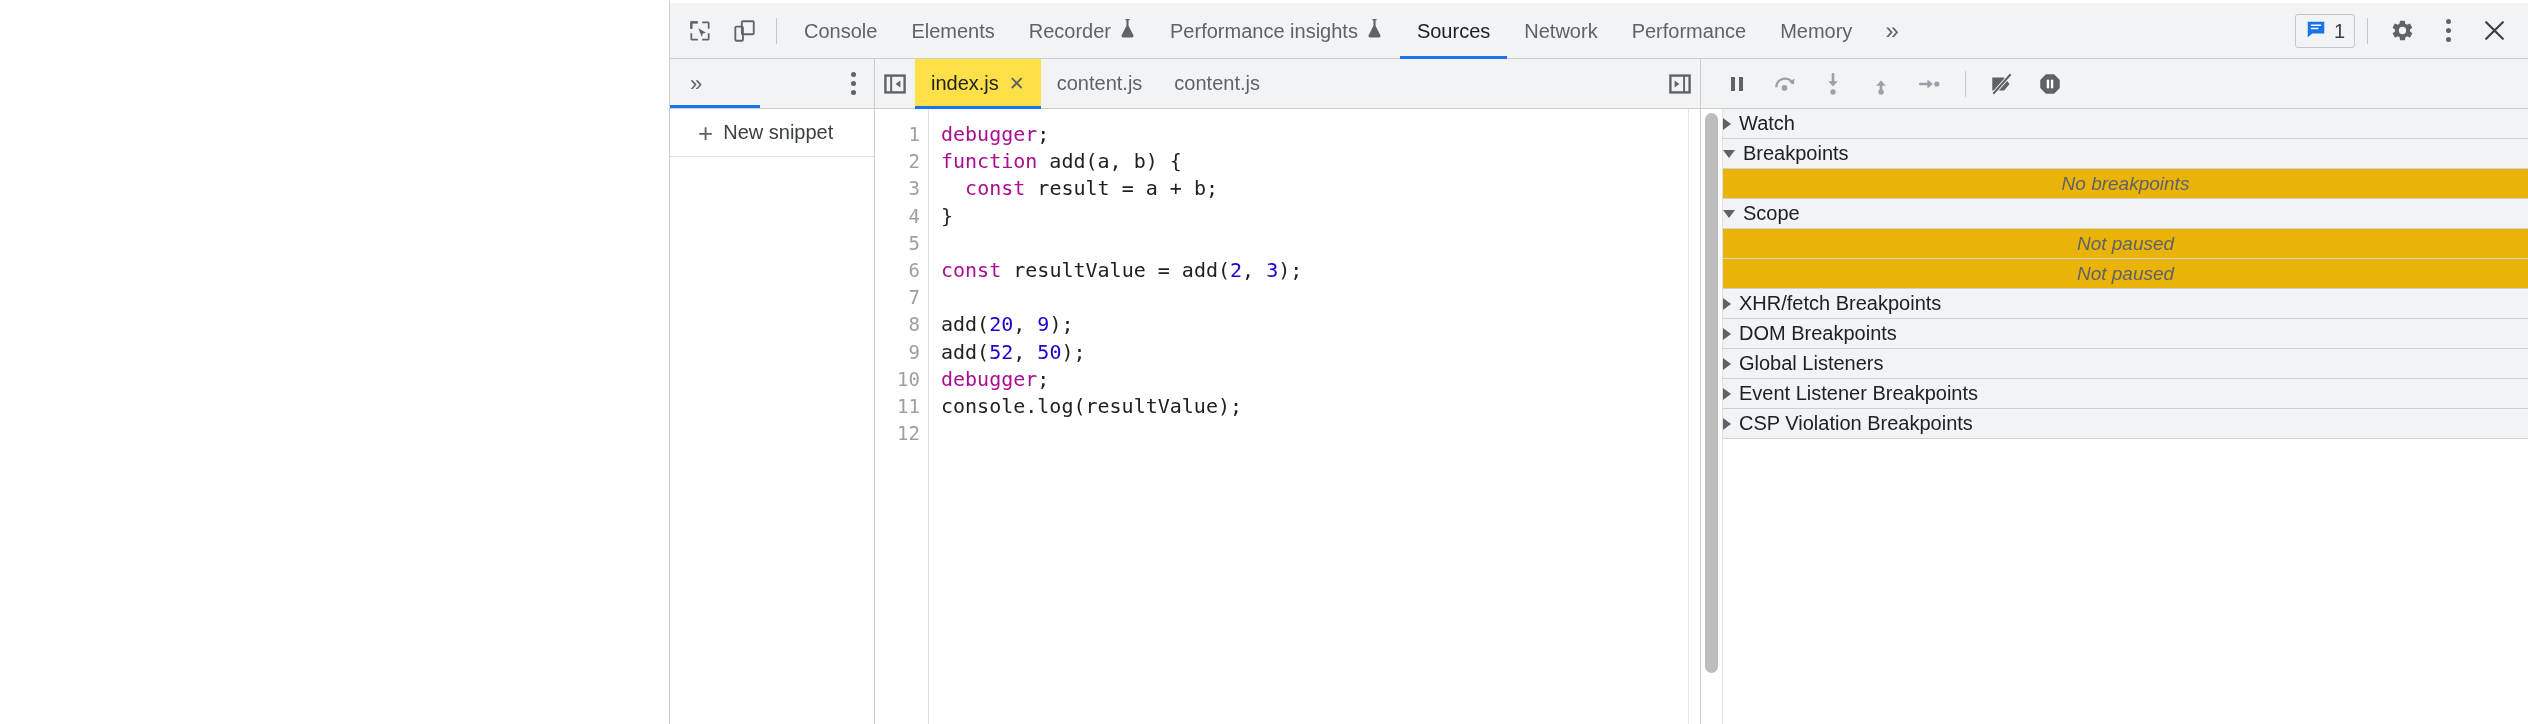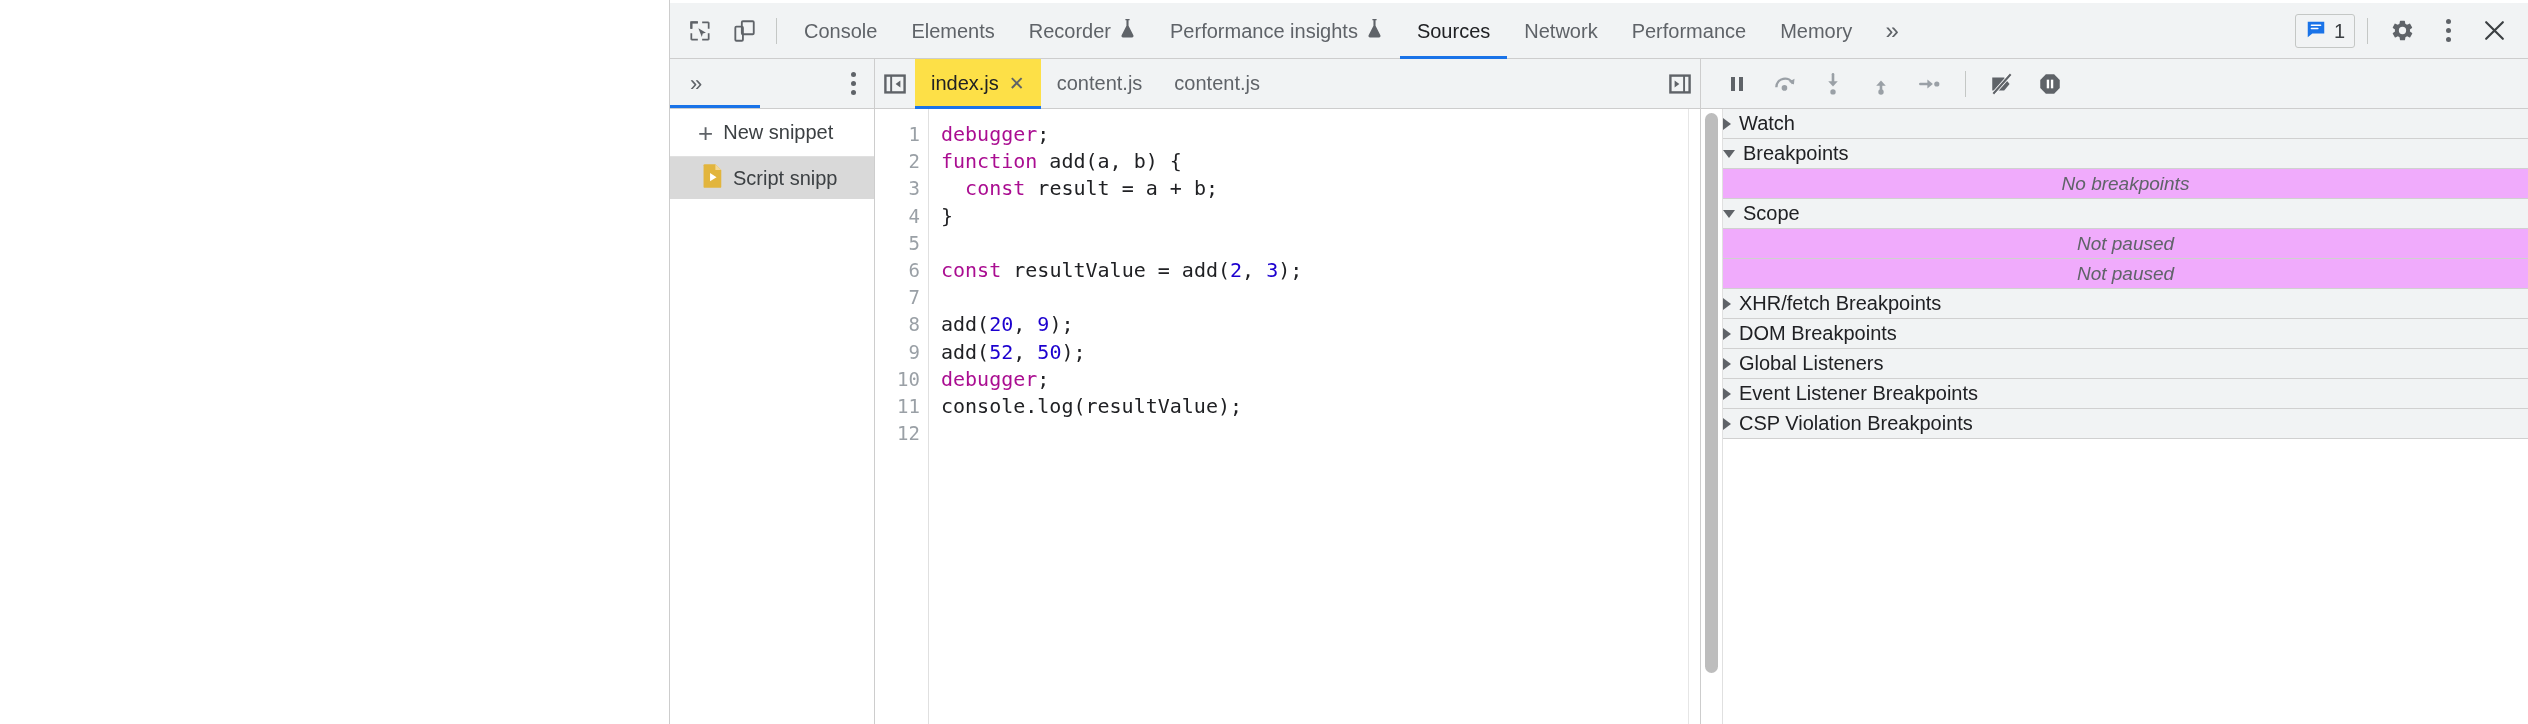--- a/index.html
+++ b/index.html
@@ -158,21 +158,21 @@
 
   .acc-header {
     height:30px; flex:0 0 30px; background:#f1f3f4; border-bottom:1px solid #d0d0d0;
     display:flex; align-items:center; gap:8px; 
     font-size:20px; color:#202124; cursor:pointer;
   }
   .tri { width:0; height:0; display:inline-block; }
   .tri.right { border-left:8px solid #5f6368; border-top:6px solid transparent; border-bottom:6px solid transparent; }
   .tri.down  { border-top:8px solid #5f6368; border-left:6px solid transparent; border-right:6px solid transparent; }
   .acc-body {
-    flex:0 0 30px; height:30px; background:#f0abfc; border-bottom:1px solid #d0d0d0;
+    flex:0 0 30px; height:30px; background:#eab308; border-bottom:1px solid #d0d0d0;
     display:flex; align-items:center; justify-content:center;
     font-size:19px; color:#5f6368; font-style:italic;
   }
   .acc-tail { flex:1; background:#ffffff; }
 </style>
 </head>
 <body>
 
 <div id="root">
 
@@ -283,30 +283,20 @@
                 <i></i>
               </span>
           </span>
         </div>
 
         <div class="new-snippet">
           <span class="plus-ico">+</span>
           <span>New snippet</span>
         </div>
 
-        <div class="snippet-row">
-          <span>
-            <svg width="22" height="26" viewBox="0 0 18 22">
-              <path d="M2 1h9l5 5v14a1 1 0 0 1-1 1H2a1 1 0 0 1-1-1V2a1 1 0 0 1 1-1z" fill="#e2b53d"></path>
-              <path d="M11 1l5 5h-5V1z" fill="#f3d896"></path>
-              <path d="M6.5 8.5l5.5 3.5-5.5 3.5v-7z" fill="#ffffff"></path>
-            </svg>
-          </span>
-          <span>Script snipp</span>
-        </div>
 
         <div class="nav-rest"></div>
       </div>
 
       <div class="editor-col">
 
         <div class="file-tabbar">
           <div class="nav-arrow-btn">
             <svg width="24" height="24" viewBox="0 0 20 20">
               <rect x="2" y="3" width="16" height="14" fill="none" stroke="#5f6368" stroke-width="2"></rect>

